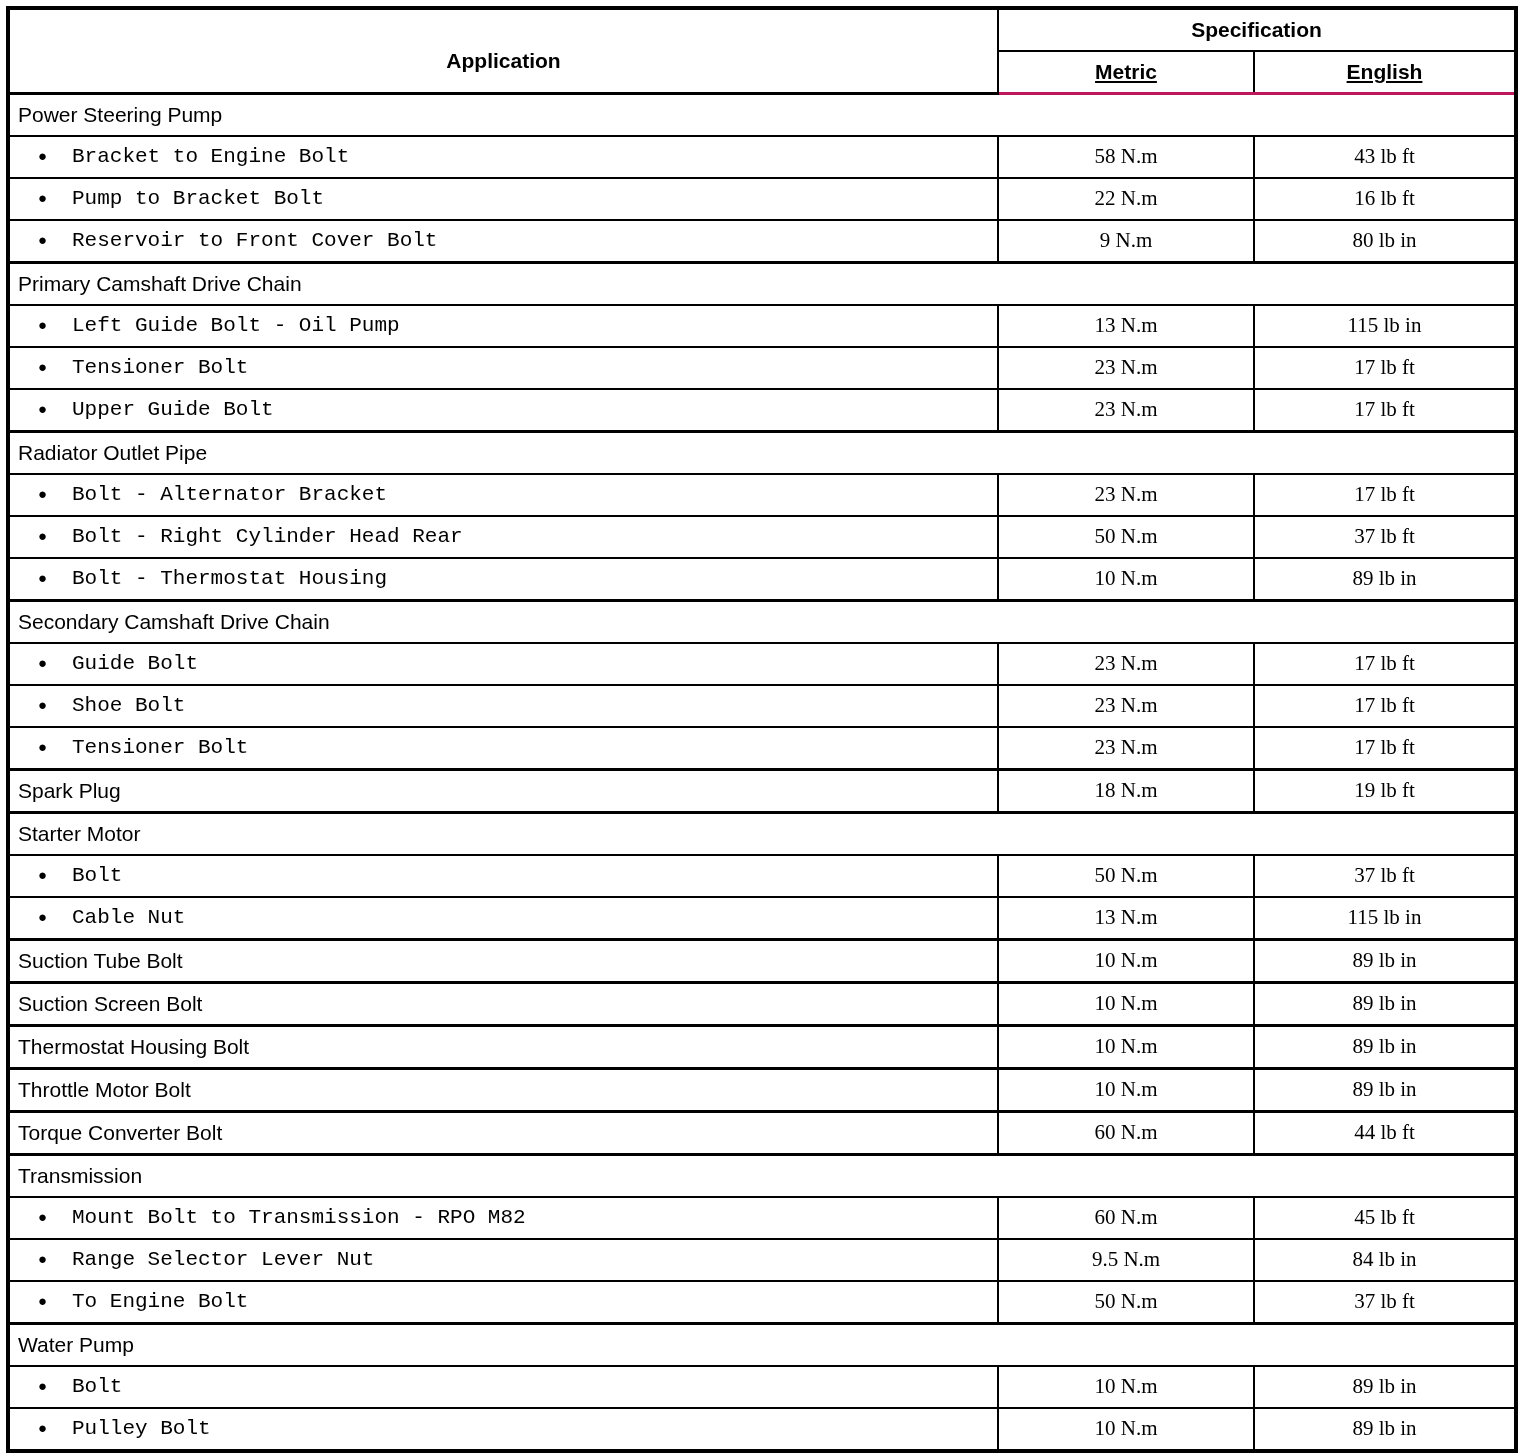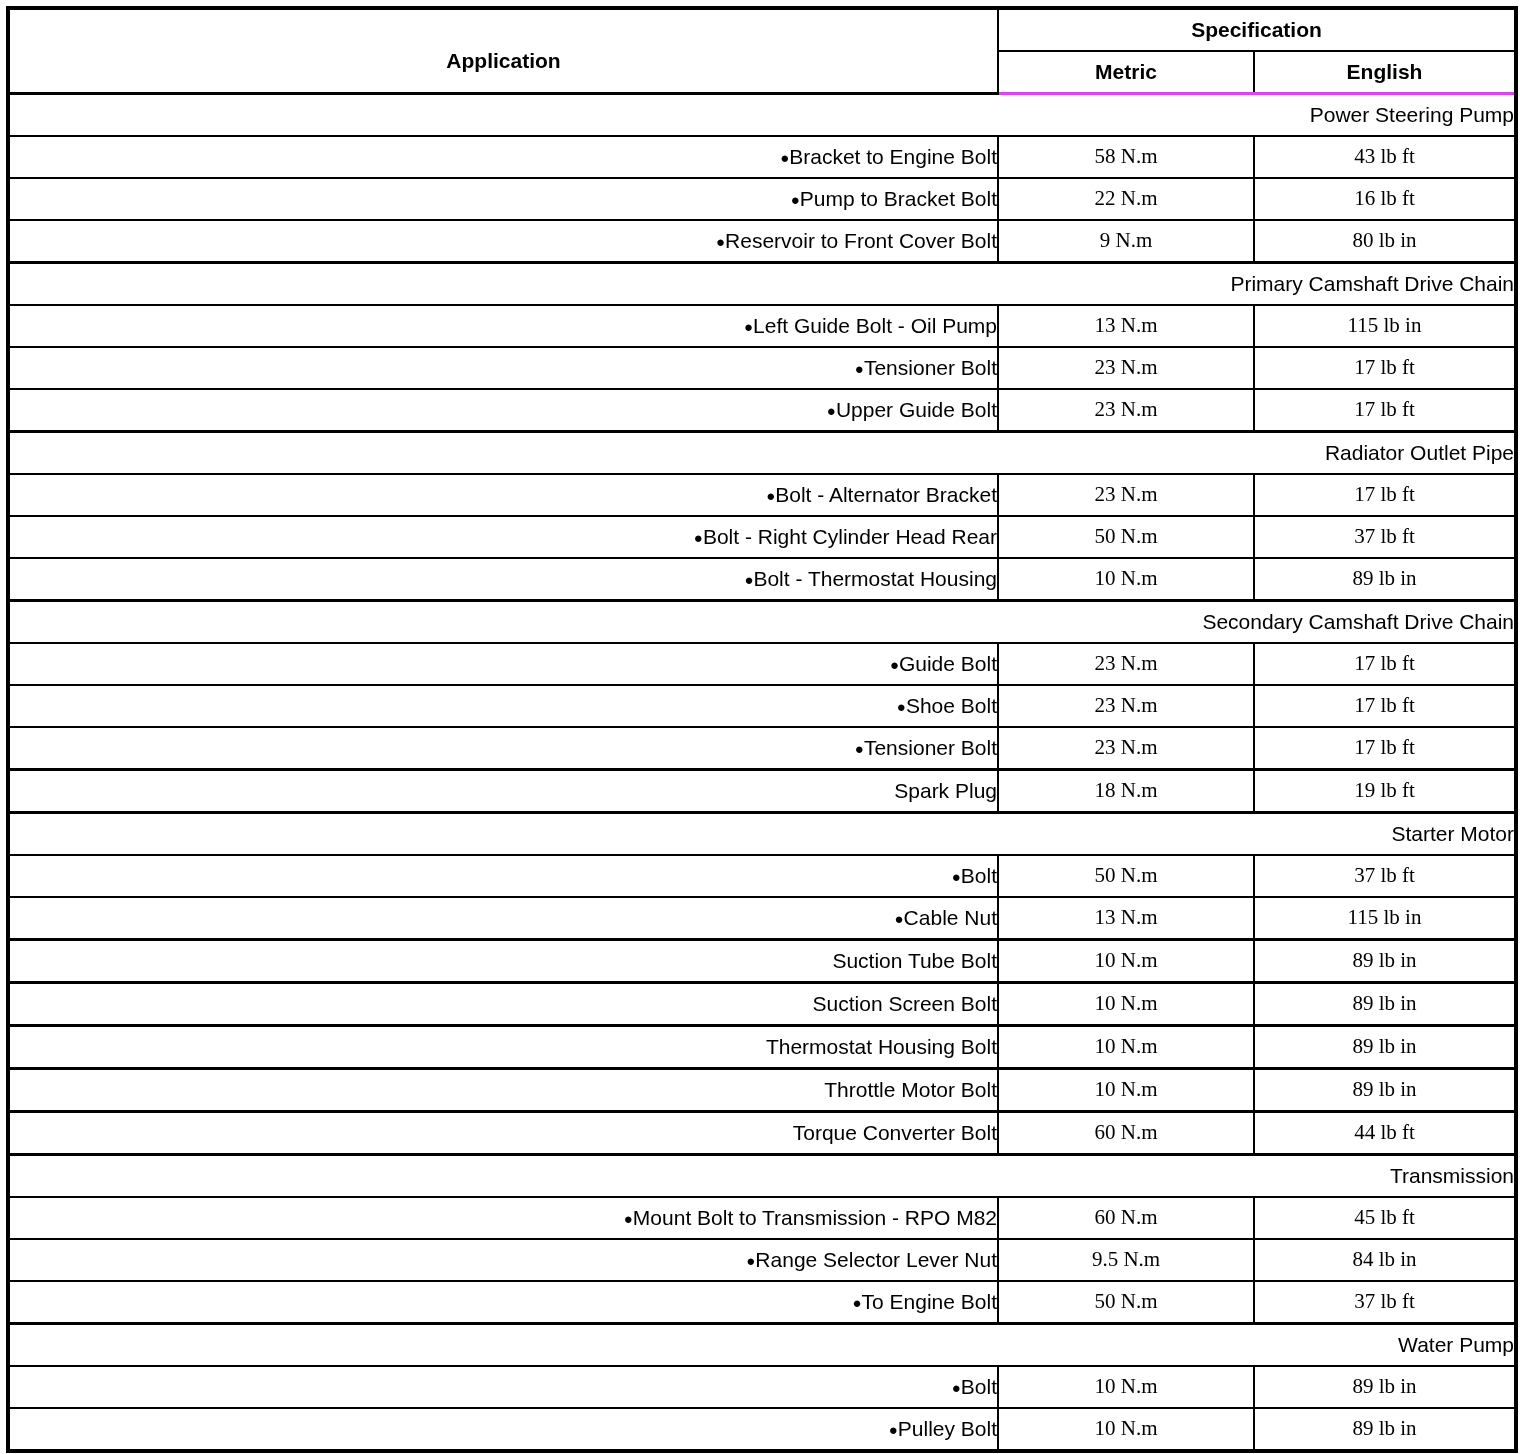--- a/index.html
+++ b/index.html
@@ -41,35 +41,36 @@
   
   thead th { font-weight: bold; }
   th.app-head {
     vertical-align: bottom;
     padding-bottom: 20px;
     border-bottom: 3px solid #000000;
   }
   th.spec-head { height: 40px; }
   th.sub-head {
     height: 40px;
-    border-bottom: 3px solid #d946ef;
+    border-bottom: 3px solid #be185d;
+    text-decoration: underline;
   }
 
   
   tbody td { height: 40px; }
   tr.row-section > td,
   tr.row-plain > td {
     border-top: 3px solid #000000;
   }
-  td.label-cell { text-align: right; }
+  td.label-cell { text-align: left; }
   td.value-cell { text-align: center; font-family: Liberation Serif, serif; }
 
   td.section-cell, td.plain-cell { padding-left: 8px; }
 
-  td.bullet-cell { padding-left: 28px; }
+  td.bullet-cell { padding-left: 28px; font-family: Liberation Mono, monospace; }
   .bullet {
     display: inline-block;
     width: 34px;
     font-size: 15px;
     vertical-align: 1px;
   }
 </style>
 </head>
 <body>
 

